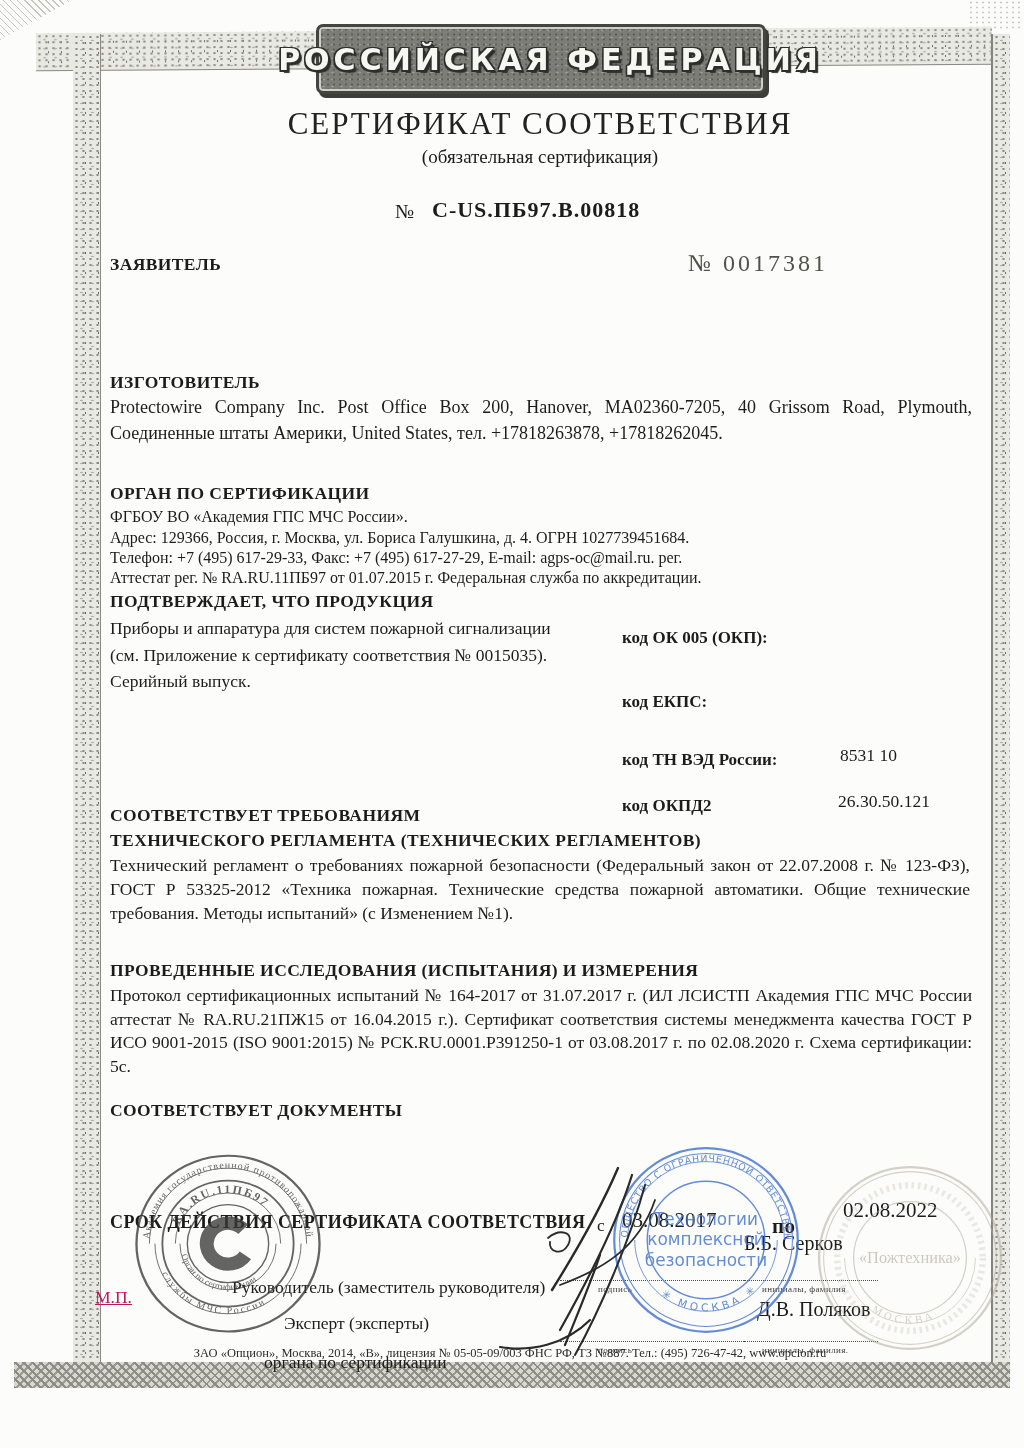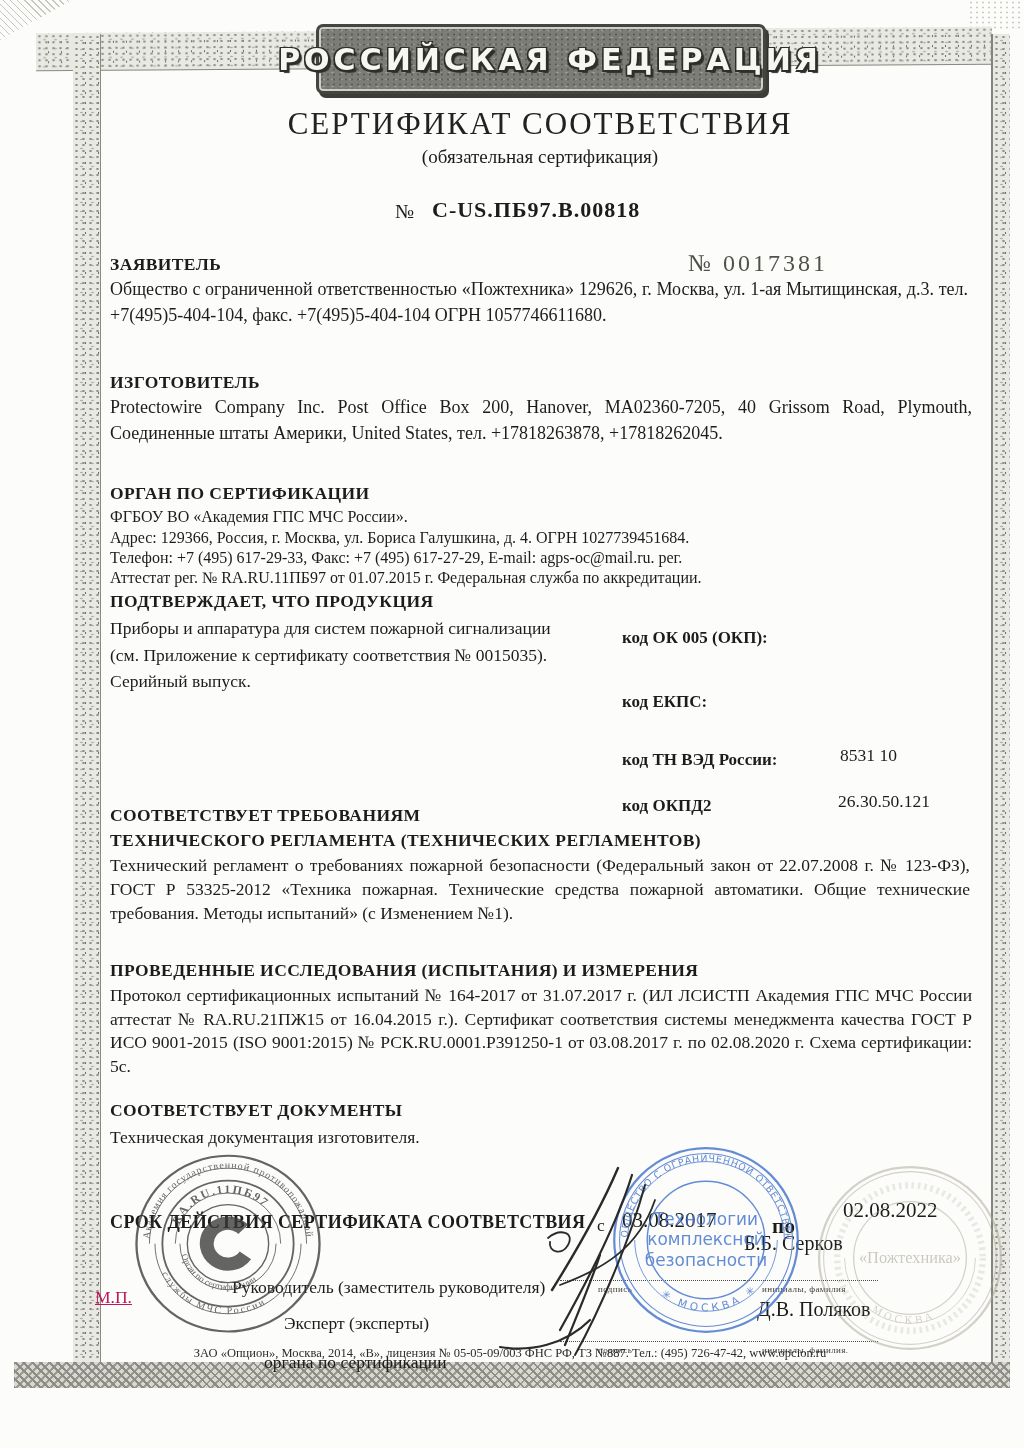--- a/index.html
+++ b/index.html
@@ -74,21 +74,20 @@
     <span>РОССИЙСКАЯ ФЕДЕРАЦИЯ</span>
   </div>
 
   <div class="abs title">СЕРТИФИКАТ СООТВЕТСТВИЯ</div>
   <div class="abs subtitle">(обязательная сертификация)</div>
   <div class="abs numrow-label">№</div>
   <div class="abs numrow-value">C-US.ПБ97.В.00818</div>
   <div class="abs blanknum">№ 0017381</div>
 
   <div class="abs h" style="left:110px;top:254px;">ЗАЯВИТЕЛЬ</div>
-  <div class="abs t just" style="left:110px;top:276px;width:858px;line-height:26px;font-size:18px;">Общество с ограниченной ответственностью «Пожтехника» 129626, г. Москва, ул. 1-ая Мытищинская, д.3. тел. +7(495)5-404-104, факс. +7(495)5-404-104 ОГРН 1057746611680.</div>
 
   <div class="abs h" style="left:110px;top:372px;">ИЗГОТОВИТЕЛЬ</div>
   <div class="abs t just" style="left:110px;top:394px;width:862px;line-height:26px;font-size:18px;">Protectowire Company Inc. Post Office Box 200, Hanover, MA02360-7205, 40 Grissom Road, Plymouth, Соединенные штаты Америки, United States, тел. +17818263878, +17818262045.</div>
 
   <div class="abs h" style="left:110px;top:483px;">ОРГАН ПО СЕРТИФИКАЦИИ</div>
   <div class="abs small" style="left:110px;top:507px;width:860px;">ФГБОУ ВО «Академия ГПС МЧС России».</div>
   <div class="abs small" style="left:110px;top:528px;width:860px;">Адрес: 129366, Россия, г. Москва, ул. Бориса Галушкина, д. 4. ОГРН 1027739451684.</div>
   <div class="abs small" style="left:110px;top:548px;width:860px;">Телефон: +7 (495) 617-29-33, Факс: +7 (495) 617-27-29, E-mail: agps-oc@mail.ru. рег.</div>
   <div class="abs small" style="left:110px;top:568px;width:860px;">Аттестат рег. № RA.RU.11ПБ97 от 01.07.2015 г. Федеральная служба по аккредитации.</div>
 
@@ -105,21 +104,20 @@
   <div class="abs code-value" style="left:838px;top:791px;">26.30.50.121</div>
 
   <div class="abs h" style="left:110px;top:805px;">СООТВЕТСТВУЕТ ТРЕБОВАНИЯМ</div>
   <div class="abs h" style="left:110px;top:830px;">ТЕХНИЧЕСКОГО РЕГЛАМЕНТА (ТЕХНИЧЕСКИХ РЕГЛАМЕНТОВ)</div>
   <div class="abs t just" style="left:110px;top:853px;width:860px;line-height:24px;">Технический регламент о требованиях пожарной безопасности (Федеральный закон от 22.07.2008 г. № 123-ФЗ), ГОСТ Р 53325-2012 «Техника пожарная. Технические средства пожарной автоматики. Общие технические требования. Методы испытаний» (с Изменением №1).</div>
 
   <div class="abs h" style="left:110px;top:960px;">ПРОВЕДЕННЫЕ ИССЛЕДОВАНИЯ (ИСПЫТАНИЯ) И ИЗМЕРЕНИЯ</div>
   <div class="abs t just" style="left:110px;top:984px;width:862px;line-height:23.5px;">Протокол сертификационных испытаний № 164-2017 от 31.07.2017 г. (ИЛ ЛСИСТП Академия ГПС МЧС России аттестат № RA.RU.21ПЖ15 от 16.04.2015 г.). Сертификат соответствия системы менеджмента качества ГОСТ Р ИСО 9001-2015 (ISO 9001:2015) № РСК.RU.0001.Р391250-1 от 03.08.2017 г. по 02.08.2020 г. Схема сертификации: 5с.</div>
 
   <div class="abs h" style="left:110px;top:1100px;">СООТВЕТСТВУЕТ ДОКУМЕНТЫ</div>
-  <div class="abs t" style="left:110px;top:1126px;width:600px;">Техническая документация изготовителя.</div>
 
   <div class="abs h" style="left:110px;top:1212px;font-size:18px;">СРОК ДЕЙСТВИЯ СЕРТИФИКАТА СООТВЕТСТВИЯ</div>
   <div class="abs t" style="left:597px;top:1214px;">с</div>
   <div class="abs" style="left:622px;top:1208px;font-size:21px;">03.08.2017</div>
   <div class="abs h" style="left:772px;top:1214px;font-size:21px;">по</div>
   <div class="abs" style="left:843px;top:1198px;font-size:21px;">02.08.2022</div>
 
   <div class="abs t" style="left:208px;top:1276px;margin-left:24px;">Руководитель (заместитель руководителя)</div>
   <div class="abs t" style="left:264px;top:1334px;margin-top:17px;">органа по сертификации</div>
   <div class="abs t" style="left:284px;top:1312px;">Эксперт (эксперты)</div>

